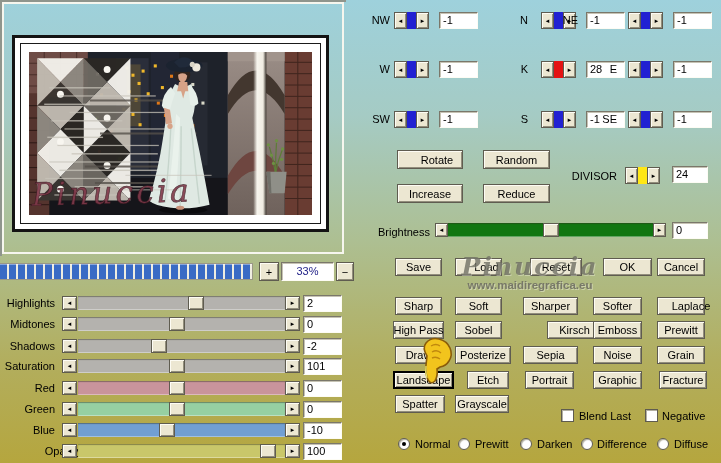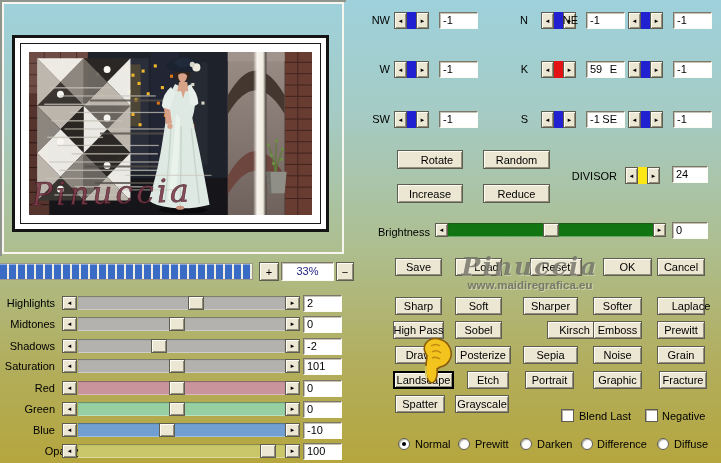--- a/index.html
+++ b/index.html
@@ -402,21 +402,21 @@
     <span class="spin-bar" style="background:#2121d2;"></span>
     <span class="spin-btn">►</span>
   </div>
   <div class="field" style="left:439px;top:61px;width:39px;">-1</div>
   <div class="lbl rlbl" style="left:495px;top:63px;width:33px;">K</div>
   <div class="spinner" style="left:541px;top:61px;">
     <span class="spin-btn">◄</span>
     <span class="spin-bar" style="background:#e41212;"></span>
     <span class="spin-btn">►</span>
   </div>
-  <div class="field" style="left:586px;top:61px;width:39px;">59</div>
+  <div class="field" style="left:586px;top:61px;width:39px;">28</div>
   <div class="lbl rlbl" style="left:596px;top:63px;width:21px;">E</div>
   <div class="spinner" style="left:628px;top:61px;">
     <span class="spin-btn">◄</span>
     <span class="spin-bar" style="background:#2121d2;"></span>
     <span class="spin-btn">►</span>
   </div>
   <div class="field" style="left:673px;top:61px;width:39px;">-1</div>
 
   <div class="lbl rlbl" style="left:360px;top:113px;width:30px;">SW</div>
   <div class="spinner" style="left:394px;top:111px;">

